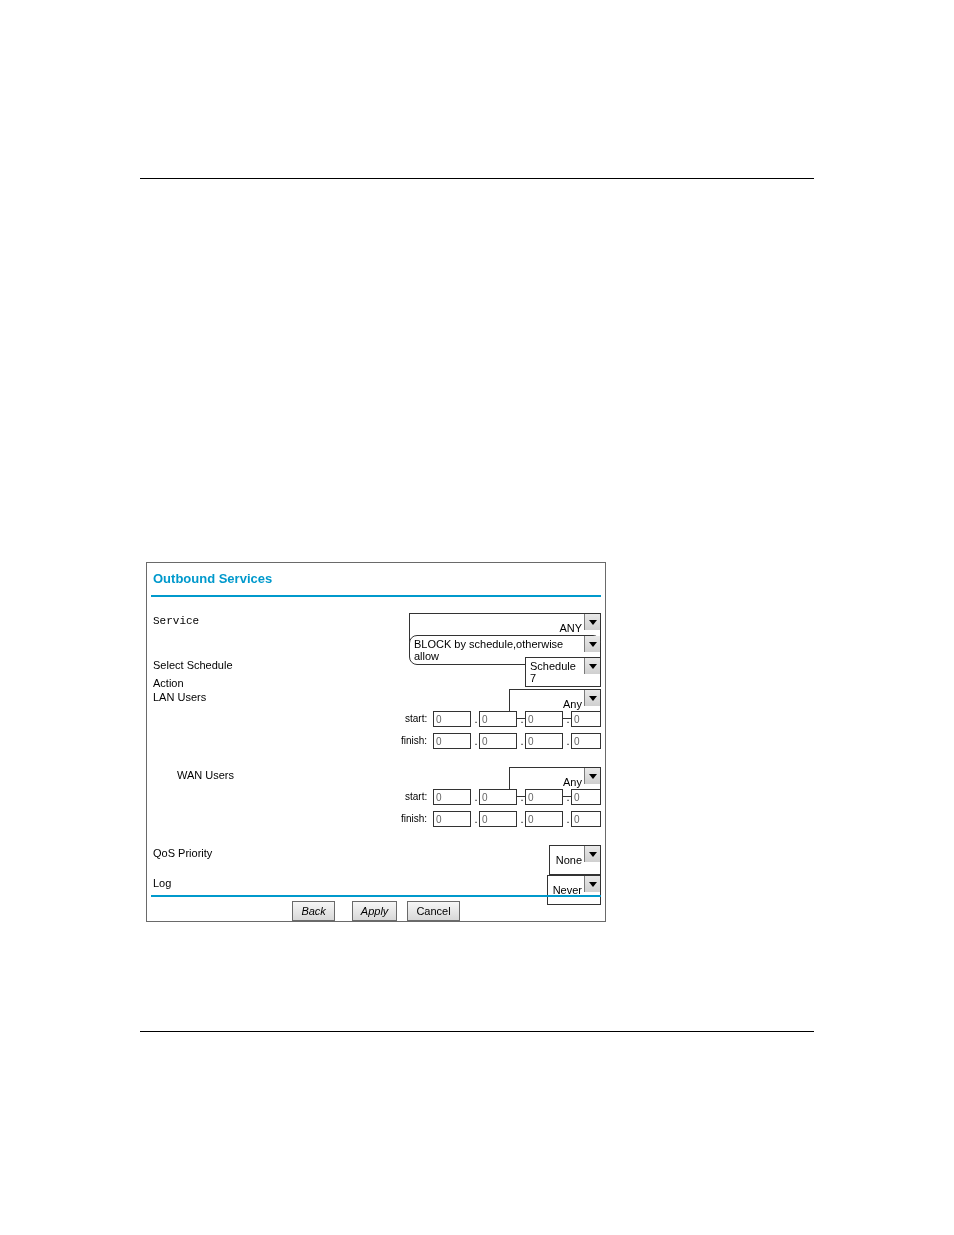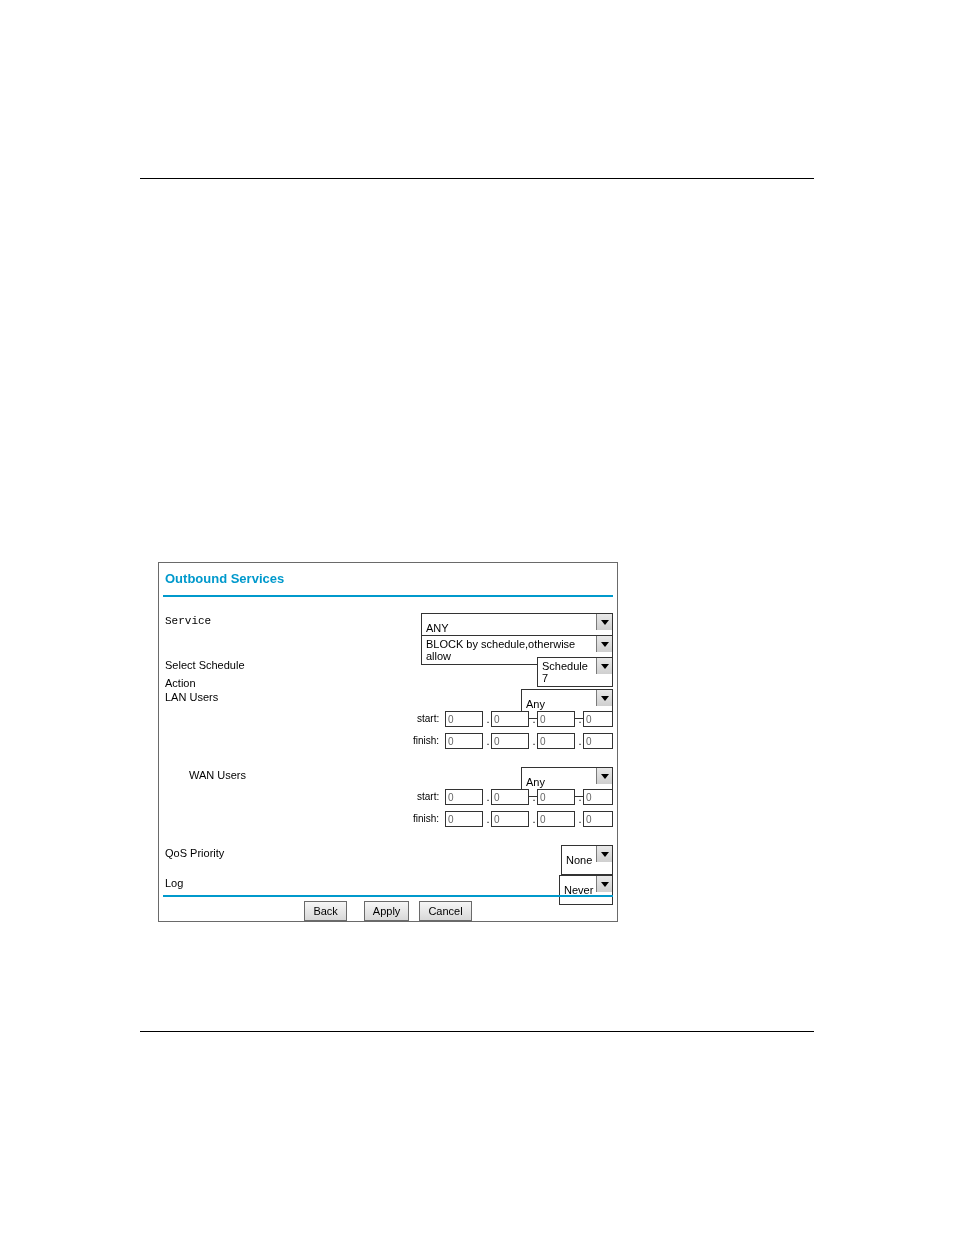--- a/index.html
+++ b/index.html
@@ -24,21 +24,21 @@
   }
   .bottom-rule {
     position: absolute;
     left: 140px;
     right: 140px;
     top: 1031px;
     border-top: 1px solid #000;
   }
   .panel {
     position: absolute;
-    left: 158px;
+    left: 146px;
     top: 562px;
     width: 460px;
     height: 360px;
     border: 1px solid #6a6a6a;
     background: #fff;
     box-sizing: border-box;
     font-size: 11px;
     color: #000;
   }
   .panel-inner {
@@ -70,20 +70,21 @@
     position: absolute;
     height: 30px;
     border: 1px solid #333;
     background: #fff;
     box-sizing: border-box;
     display: flex;
     align-items: center;
     padding: 0 18px 0 4px;
     font-size: 11px;
     color: #000;
+    justify-content: flex-end;
   }
   .select .arrow-btn {
     position: absolute;
     right: 0;
     top: 0;
     width: 16px;
     height: 16px;
     background: linear-gradient(#e9e9e9, #cfcfcf);
     border-left: 1px solid #7a7a7a;
     box-sizing: border-box;
@@ -156,21 +157,21 @@
 
       <div class="row-label" style="top:52px;font-family:Liberation Mono, monospace;">Service</div>
       <div class="select" style="top:50px; left:262px; width:192px;">
         <span>ANY</span>
         <span class="arrow-btn">
             <span class="tri"></span>
           </span>
       </div>
 
       <div class="row-label" style="top:74px;margin-top:40px;">Action</div>
-      <div class="select" style="top:72px; left:262px; width:192px;">
+      <div class="select" style="top:72px; left:262px; width:192px;border-radius:8px;">
         <span>BLOCK by schedule,otherwise allow</span>
         <span class="arrow-btn">
             <span class="tri"></span>
           </span>
       </div>
 
       <div class="row-label" style="top:96px;">Select Schedule</div>
       <div class="select" style="top:94px; left:378px; width:76px;">
         <span>Schedule 7</span>
         <span class="arrow-btn">
@@ -274,21 +275,21 @@
       <div class="select" style="top:312px; left:400px; width:54px;">
         <span>Never</span>
         <span class="arrow-btn">
             <span class="tri"></span>
           </span>
       </div>
 
       <div class="blue-rule" style="top:332px;"></div>
 
       <div class="btn-row" style="top:338px;">
-        <div style="display:flex; gap:17px;">
+        <div style="display:flex; gap:17px;font-style:italic;">
           <div class="btn">
               <span>Back</span>
             </div>
           <div class="btn">
               <span>Apply</span>
             </div>
         </div>
         <div class="btn">
             <span>Cancel</span>
           </div>

